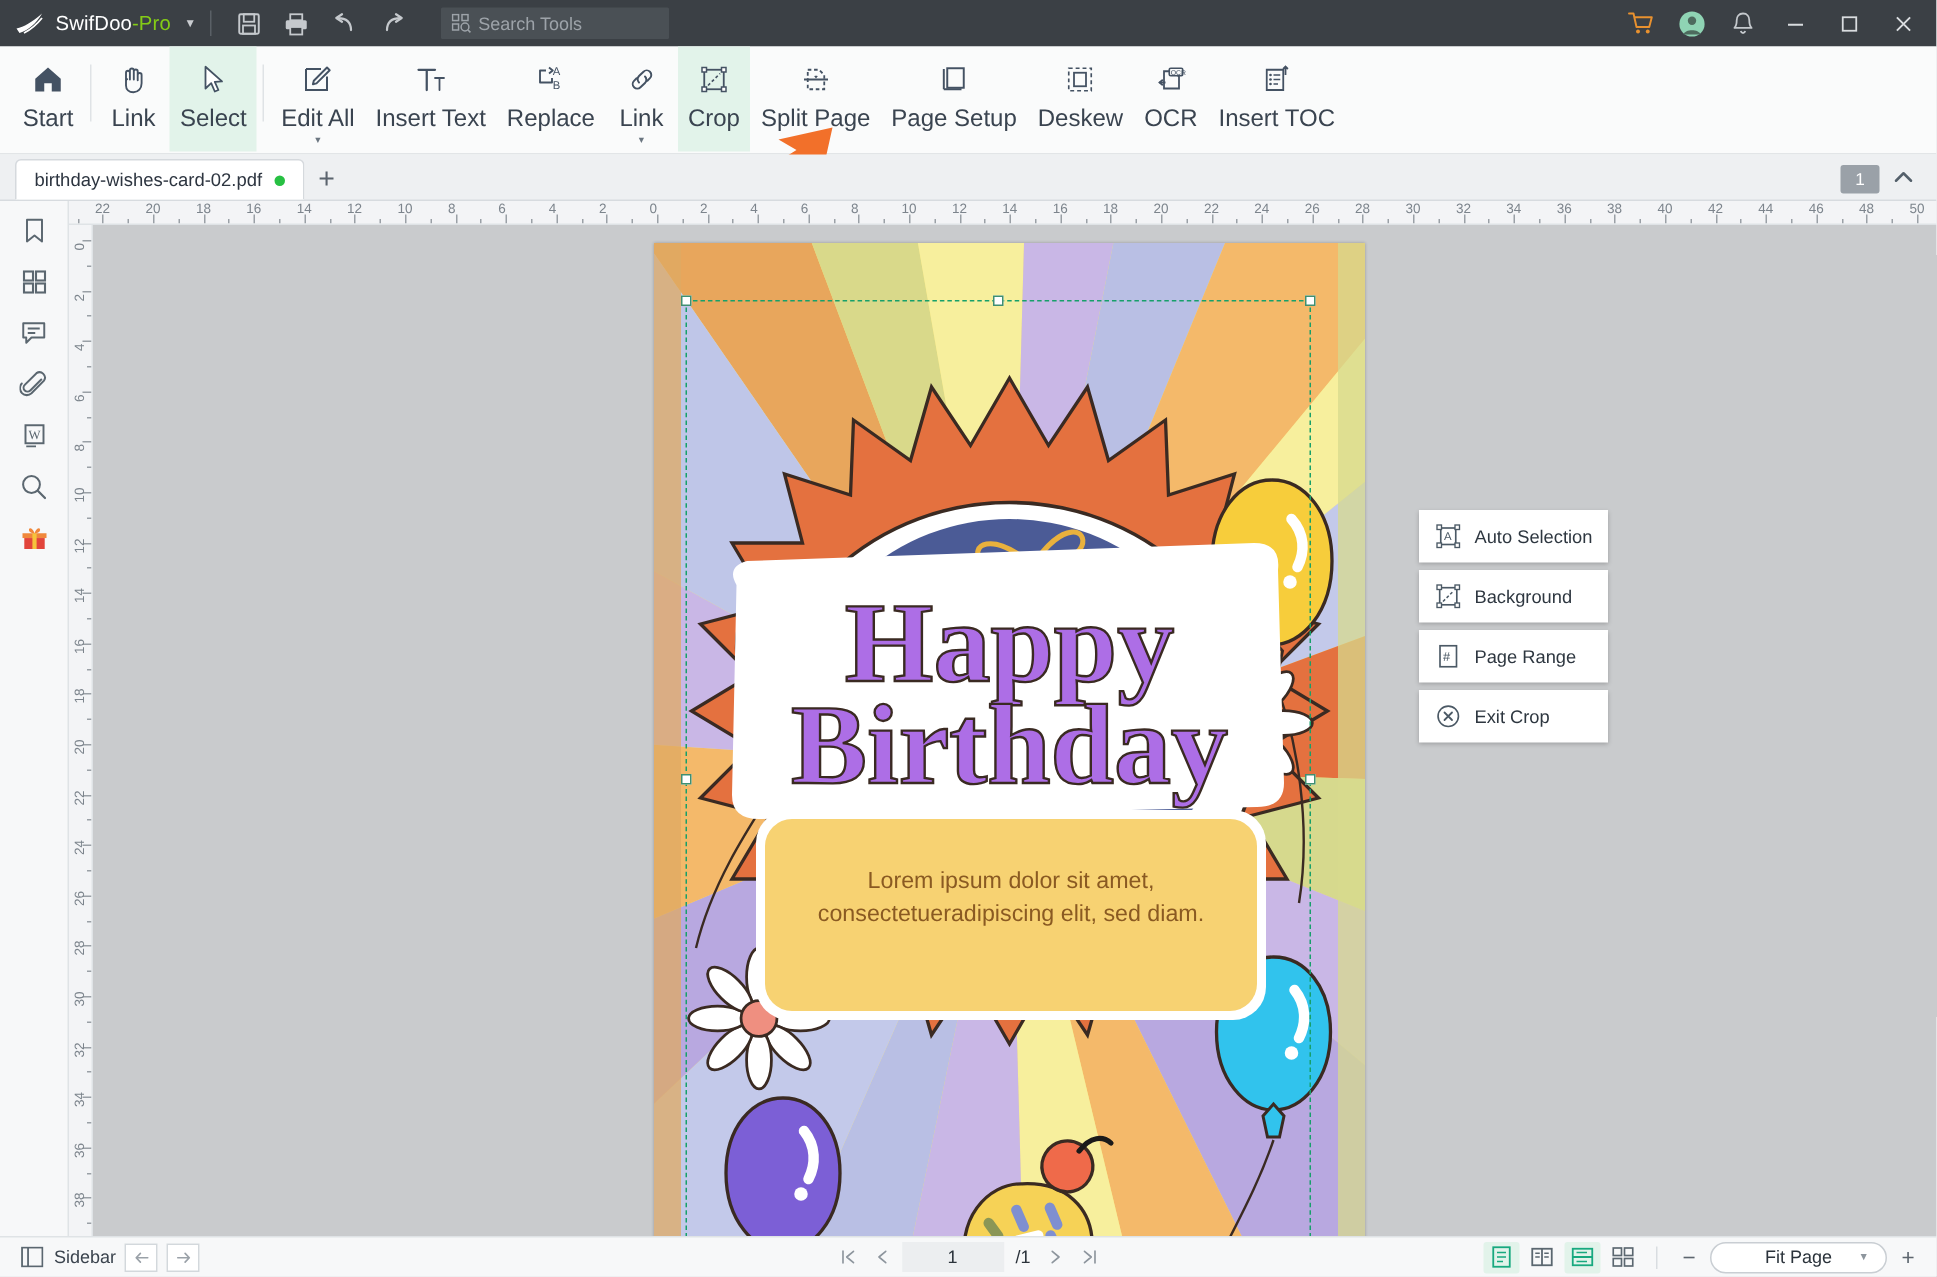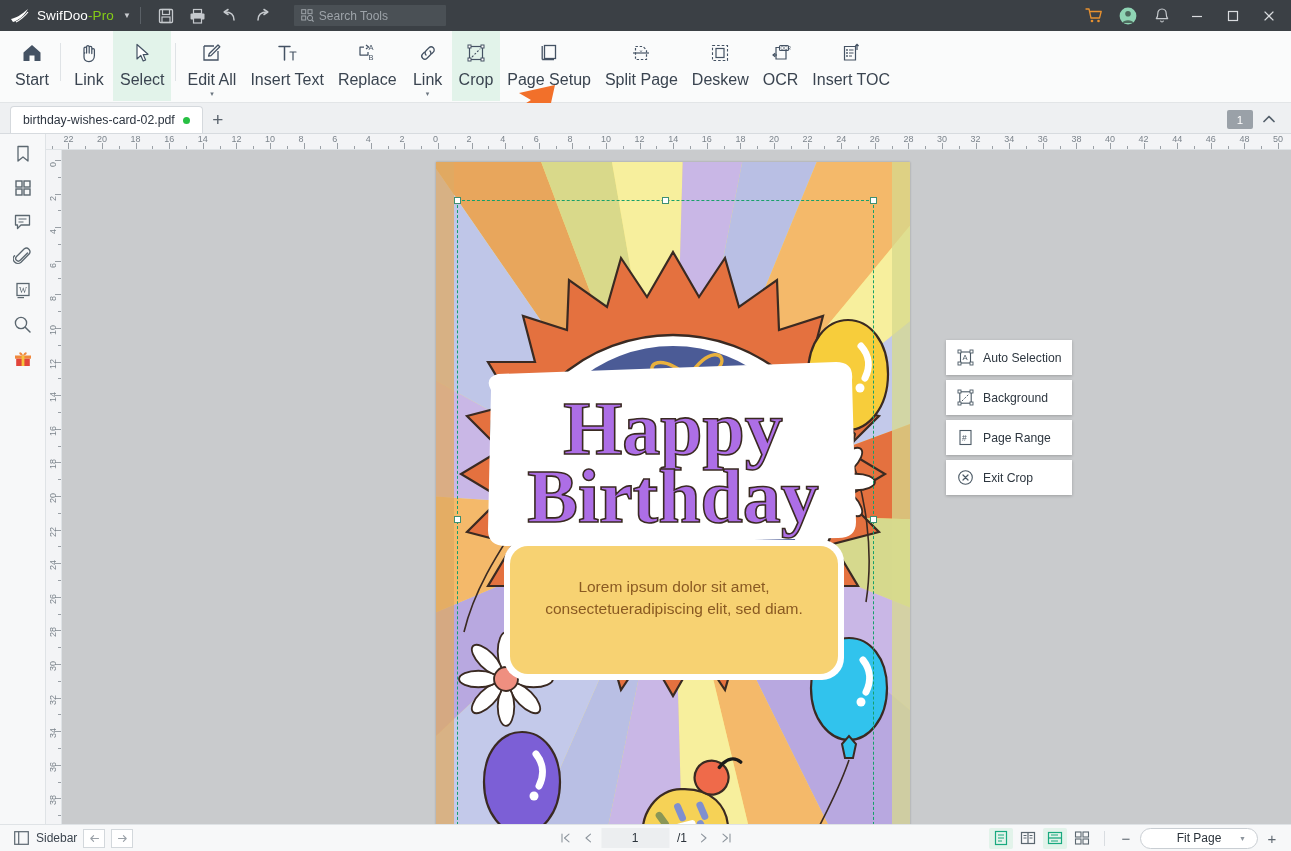--- a/index.html
+++ b/index.html
@@ -314,36 +314,36 @@
             <rect x="17" y="4" width="3" height="3" fill="#fff" stroke="#445263" stroke-width="1"></rect>
             <rect x="4" y="17" width="3" height="3" fill="#fff" stroke="#445263" stroke-width="1"></rect>
           </svg>
       </span>
       <span class="lb">Crop</span>
     </div>
 
     <div class="rb">
       <span class="ic">
         <svg width="24" height="24" viewBox="0 0 24 24">
-            <rect x="7.5" y="4.5" width="11" height="13" stroke="#445263" stroke-width="1.3" fill="none"></rect>
-            <path d="M5.2 5 V18.5 M5.2 18.5 H17" stroke="#445263" stroke-width="1.3" fill="none"></path>
-          </svg>
-      </span>
-      <span class="lb">Page Setup</span>
-    </div>
-
-    <div class="rb">
-      <span class="ic">
-        <svg width="24" height="24" viewBox="0 0 24 24">
             <path d="M6.5 5.5 H14 L17.5 9 V18.5 H6.5 Z" stroke="#445263" stroke-width="1.2" fill="none" stroke-dasharray="2.4 1.8"></path>
             <path d="M4 12 H20" stroke="#445263" stroke-width="1.2"></path>
             <path d="M11.2 9.6 L12 10.6 L12.8 9.6" stroke="#445263" stroke-width="1" fill="none"></path>
           </svg>
       </span>
       <span class="lb">Split Page</span>
+    </div>
+
+    <div class="rb">
+      <span class="ic">
+        <svg width="24" height="24" viewBox="0 0 24 24">
+            <rect x="7.5" y="4.5" width="11" height="13" stroke="#445263" stroke-width="1.3" fill="none"></rect>
+            <path d="M5.2 5 V18.5 M5.2 18.5 H17" stroke="#445263" stroke-width="1.3" fill="none"></path>
+          </svg>
+      </span>
+      <span class="lb">Page Setup</span>
     </div>
 
     <div class="rb">
       <span class="ic">
         <svg width="24" height="24" viewBox="0 0 24 24">
             <rect x="4.5" y="4.5" width="15" height="15" stroke="#445263" stroke-width="1.1" fill="none" stroke-dasharray="2.6 2"></rect>
             <rect x="8" y="7.5" width="8" height="9" stroke="#445263" stroke-width="1.2" fill="none"></rect>
           </svg>
       </span>
       <span class="lb">Deskew</span>

